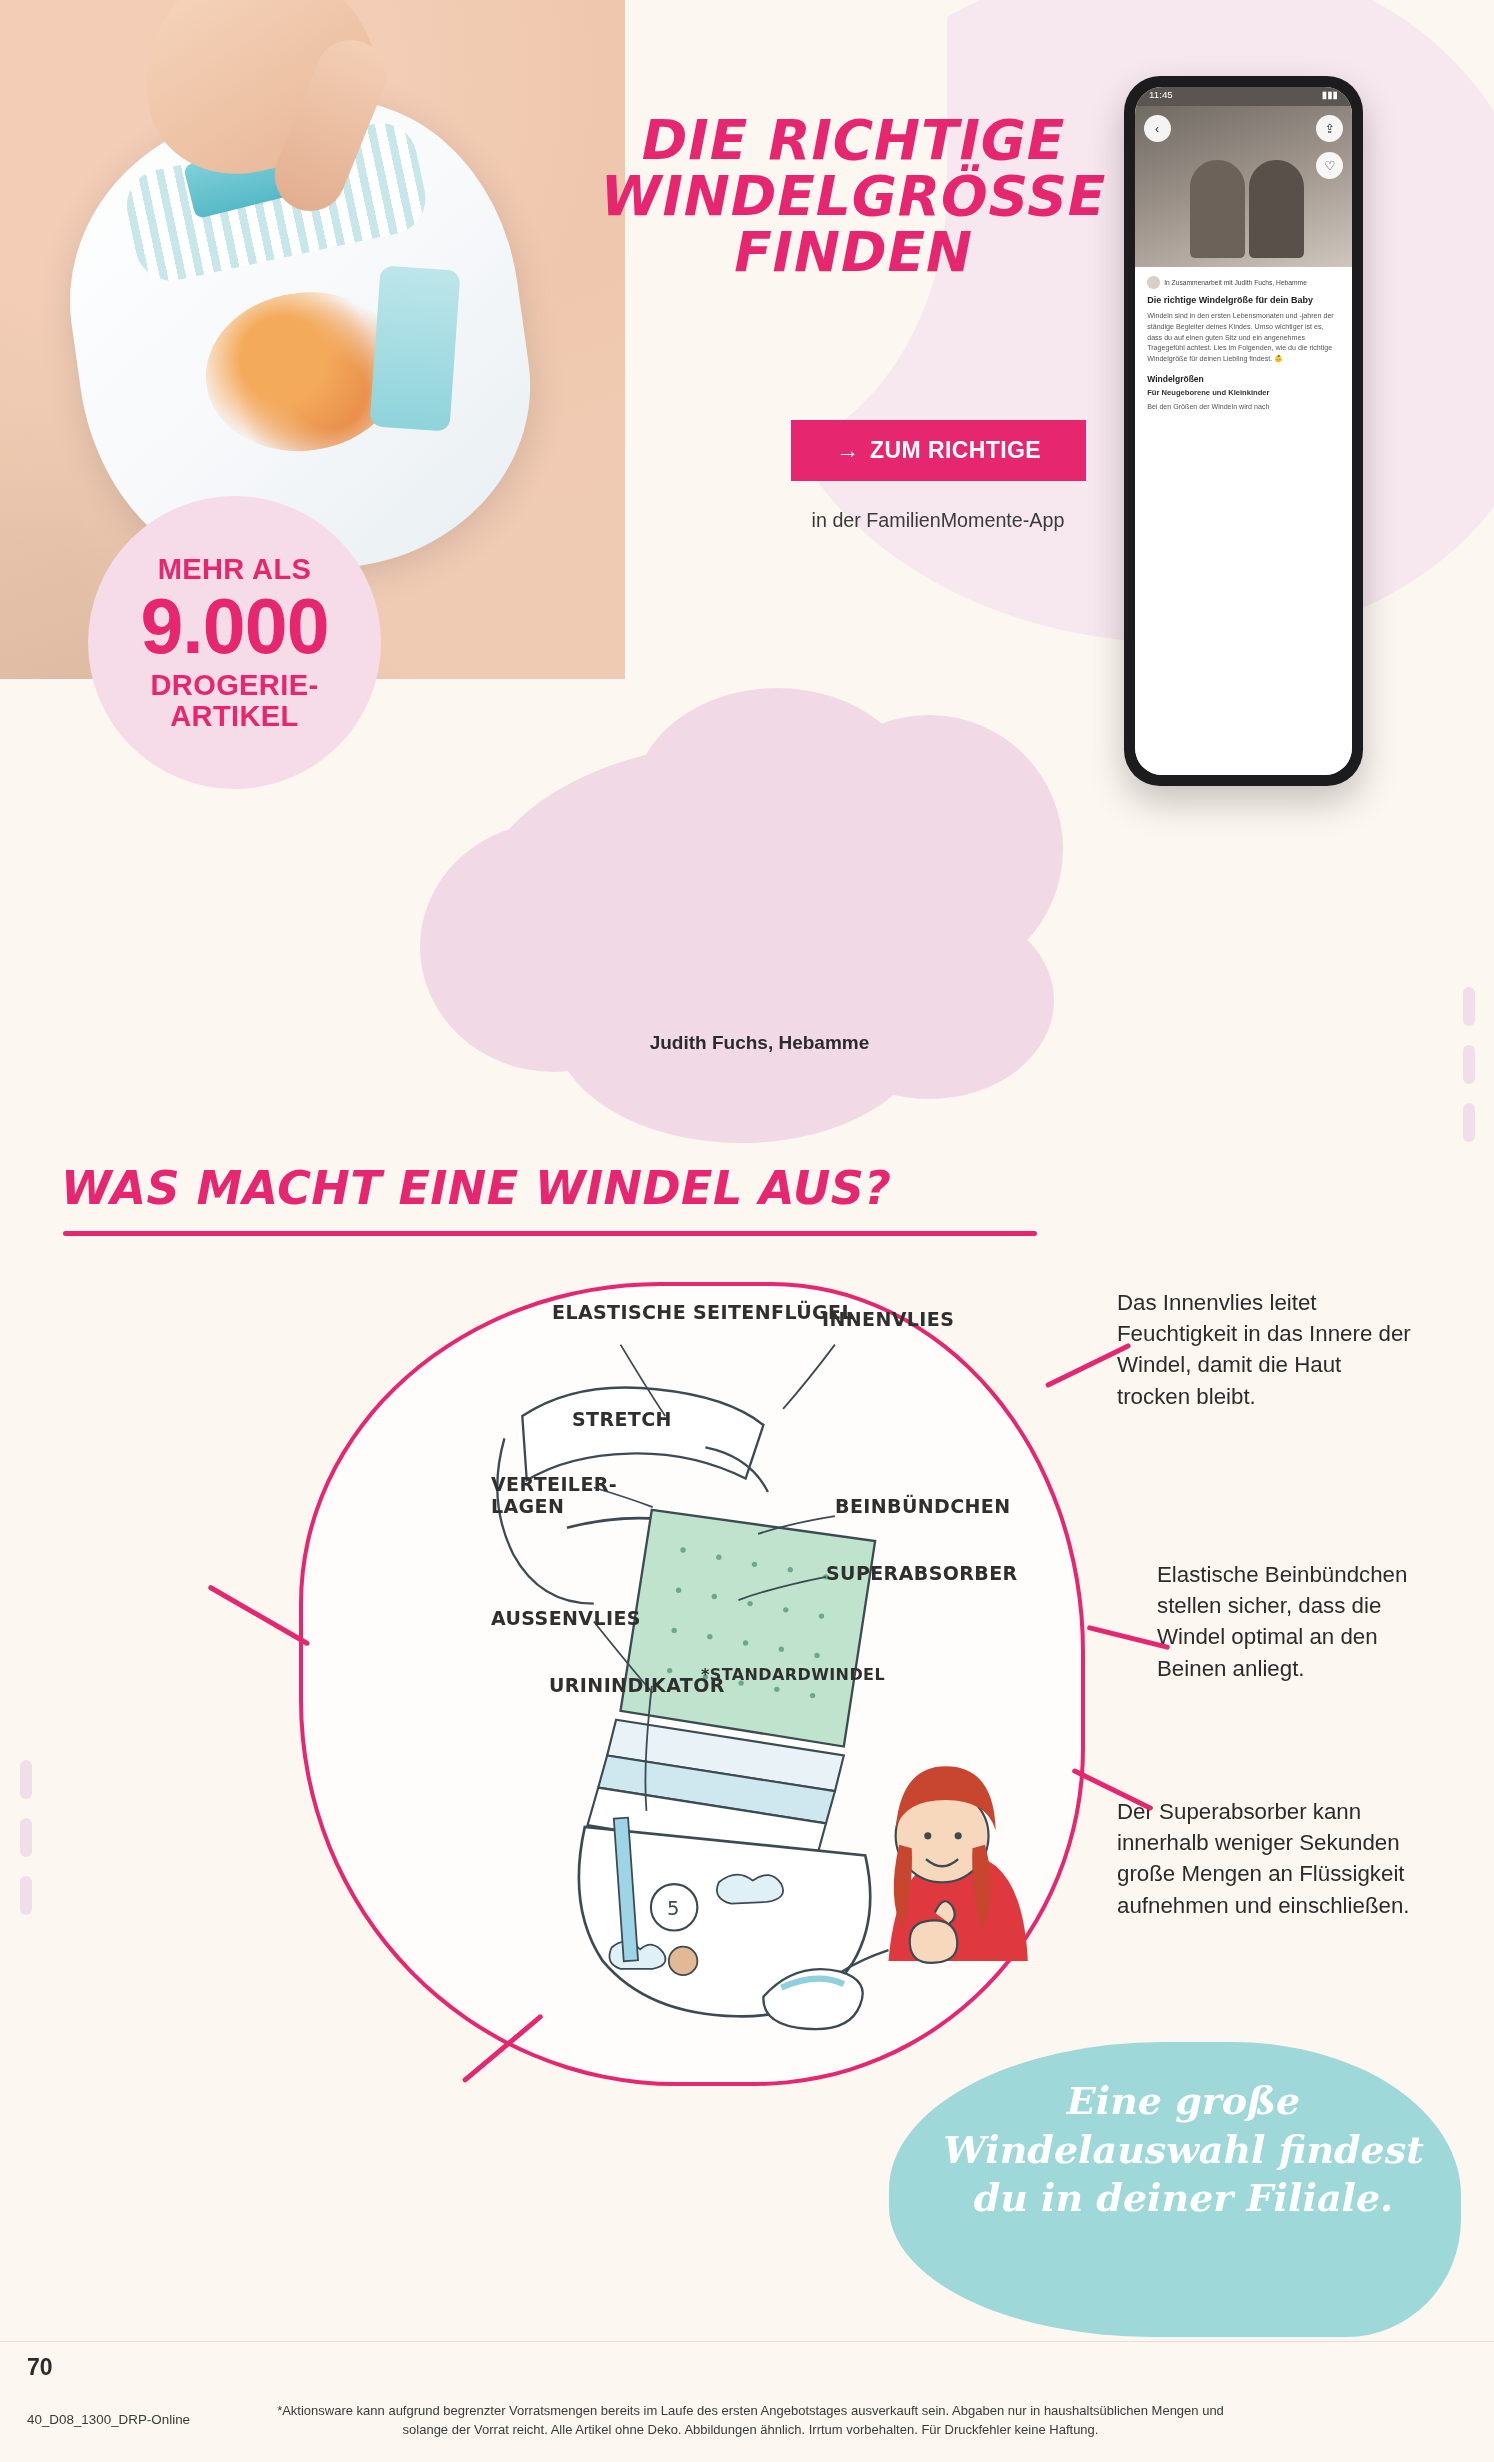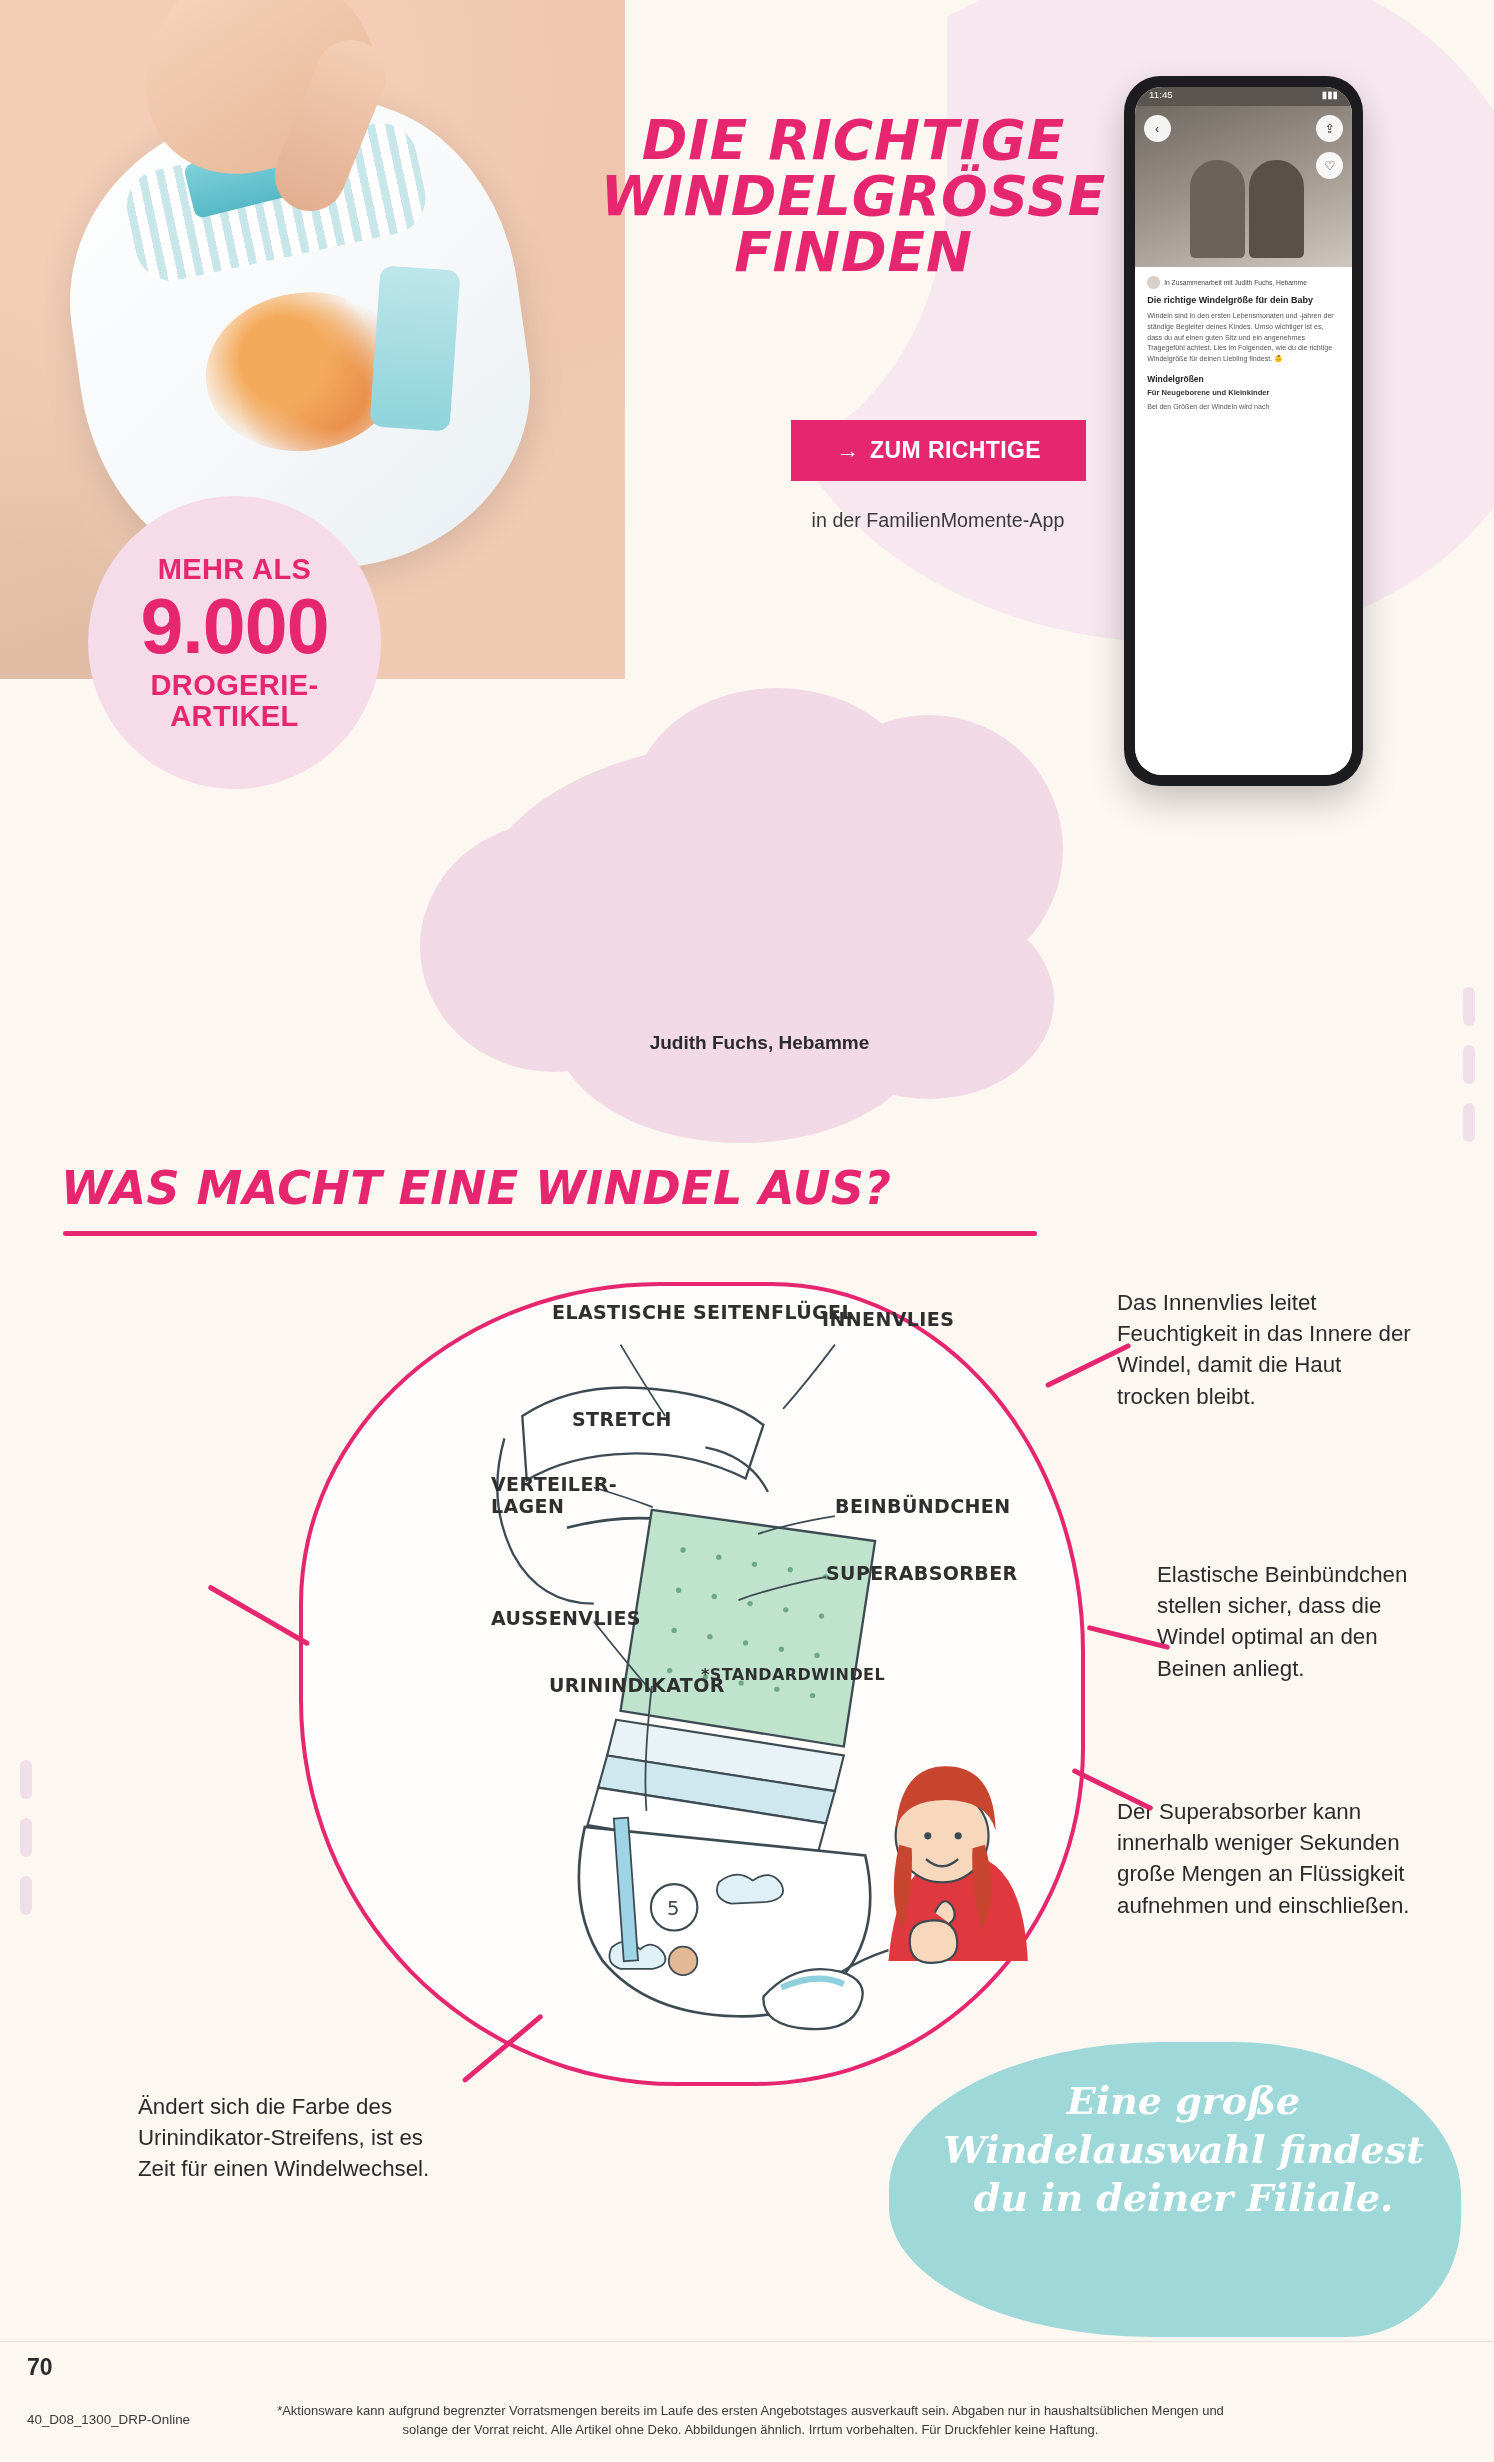--- a/index.html
+++ b/index.html
@@ -644,21 +644,20 @@
     <div class="ill-label" style="left:536px; top:214px;">BEINBÜNDCHEN</div>
     <div class="ill-label" style="left:527px; top:281px;">SUPERABSORBER</div>
     <div class="ill-label" style="left:192px; top:326px;">AUSSENVLIES</div>
     <div class="ill-label" style="left:250px; top:393px;">URININDIKATOR</div>
     <div class="ill-label" style="left:402px; top:384px; font-size:16px;">*STANDARDWINDEL</div>
   </div>
 
   <div class="callout c-right-1">Das Innenvlies leitet Feuchtigkeit in das Innere der Windel, damit die Haut trocken bleibt.</div>
   <div class="callout c-right-2">Elastische Beinbündchen stellen sicher, dass die Windel optimal an den Beinen anliegt.</div>
   <div class="callout c-right-3">Der Superabsorber kann innerhalb weniger Sekunden große Mengen an Flüssigkeit aufnehmen und einschließen.</div>
-  <div class="callout c-bottom">Ändert sich die Farbe des Urinindikator-Streifens, ist es Zeit für einen Windelwechsel.</div>
 
   <div class="lead lead-r1"></div>
   <div class="lead lead-r2"></div>
   <div class="lead lead-r3"></div>
   <div class="lead lead-l1"></div>
   <div class="lead lead-b1"></div>
 
   <div class="teal-blob"></div>
   <div class="teal-text">Eine große Windelauswahl findest du in deiner Filiale.</div>
 

